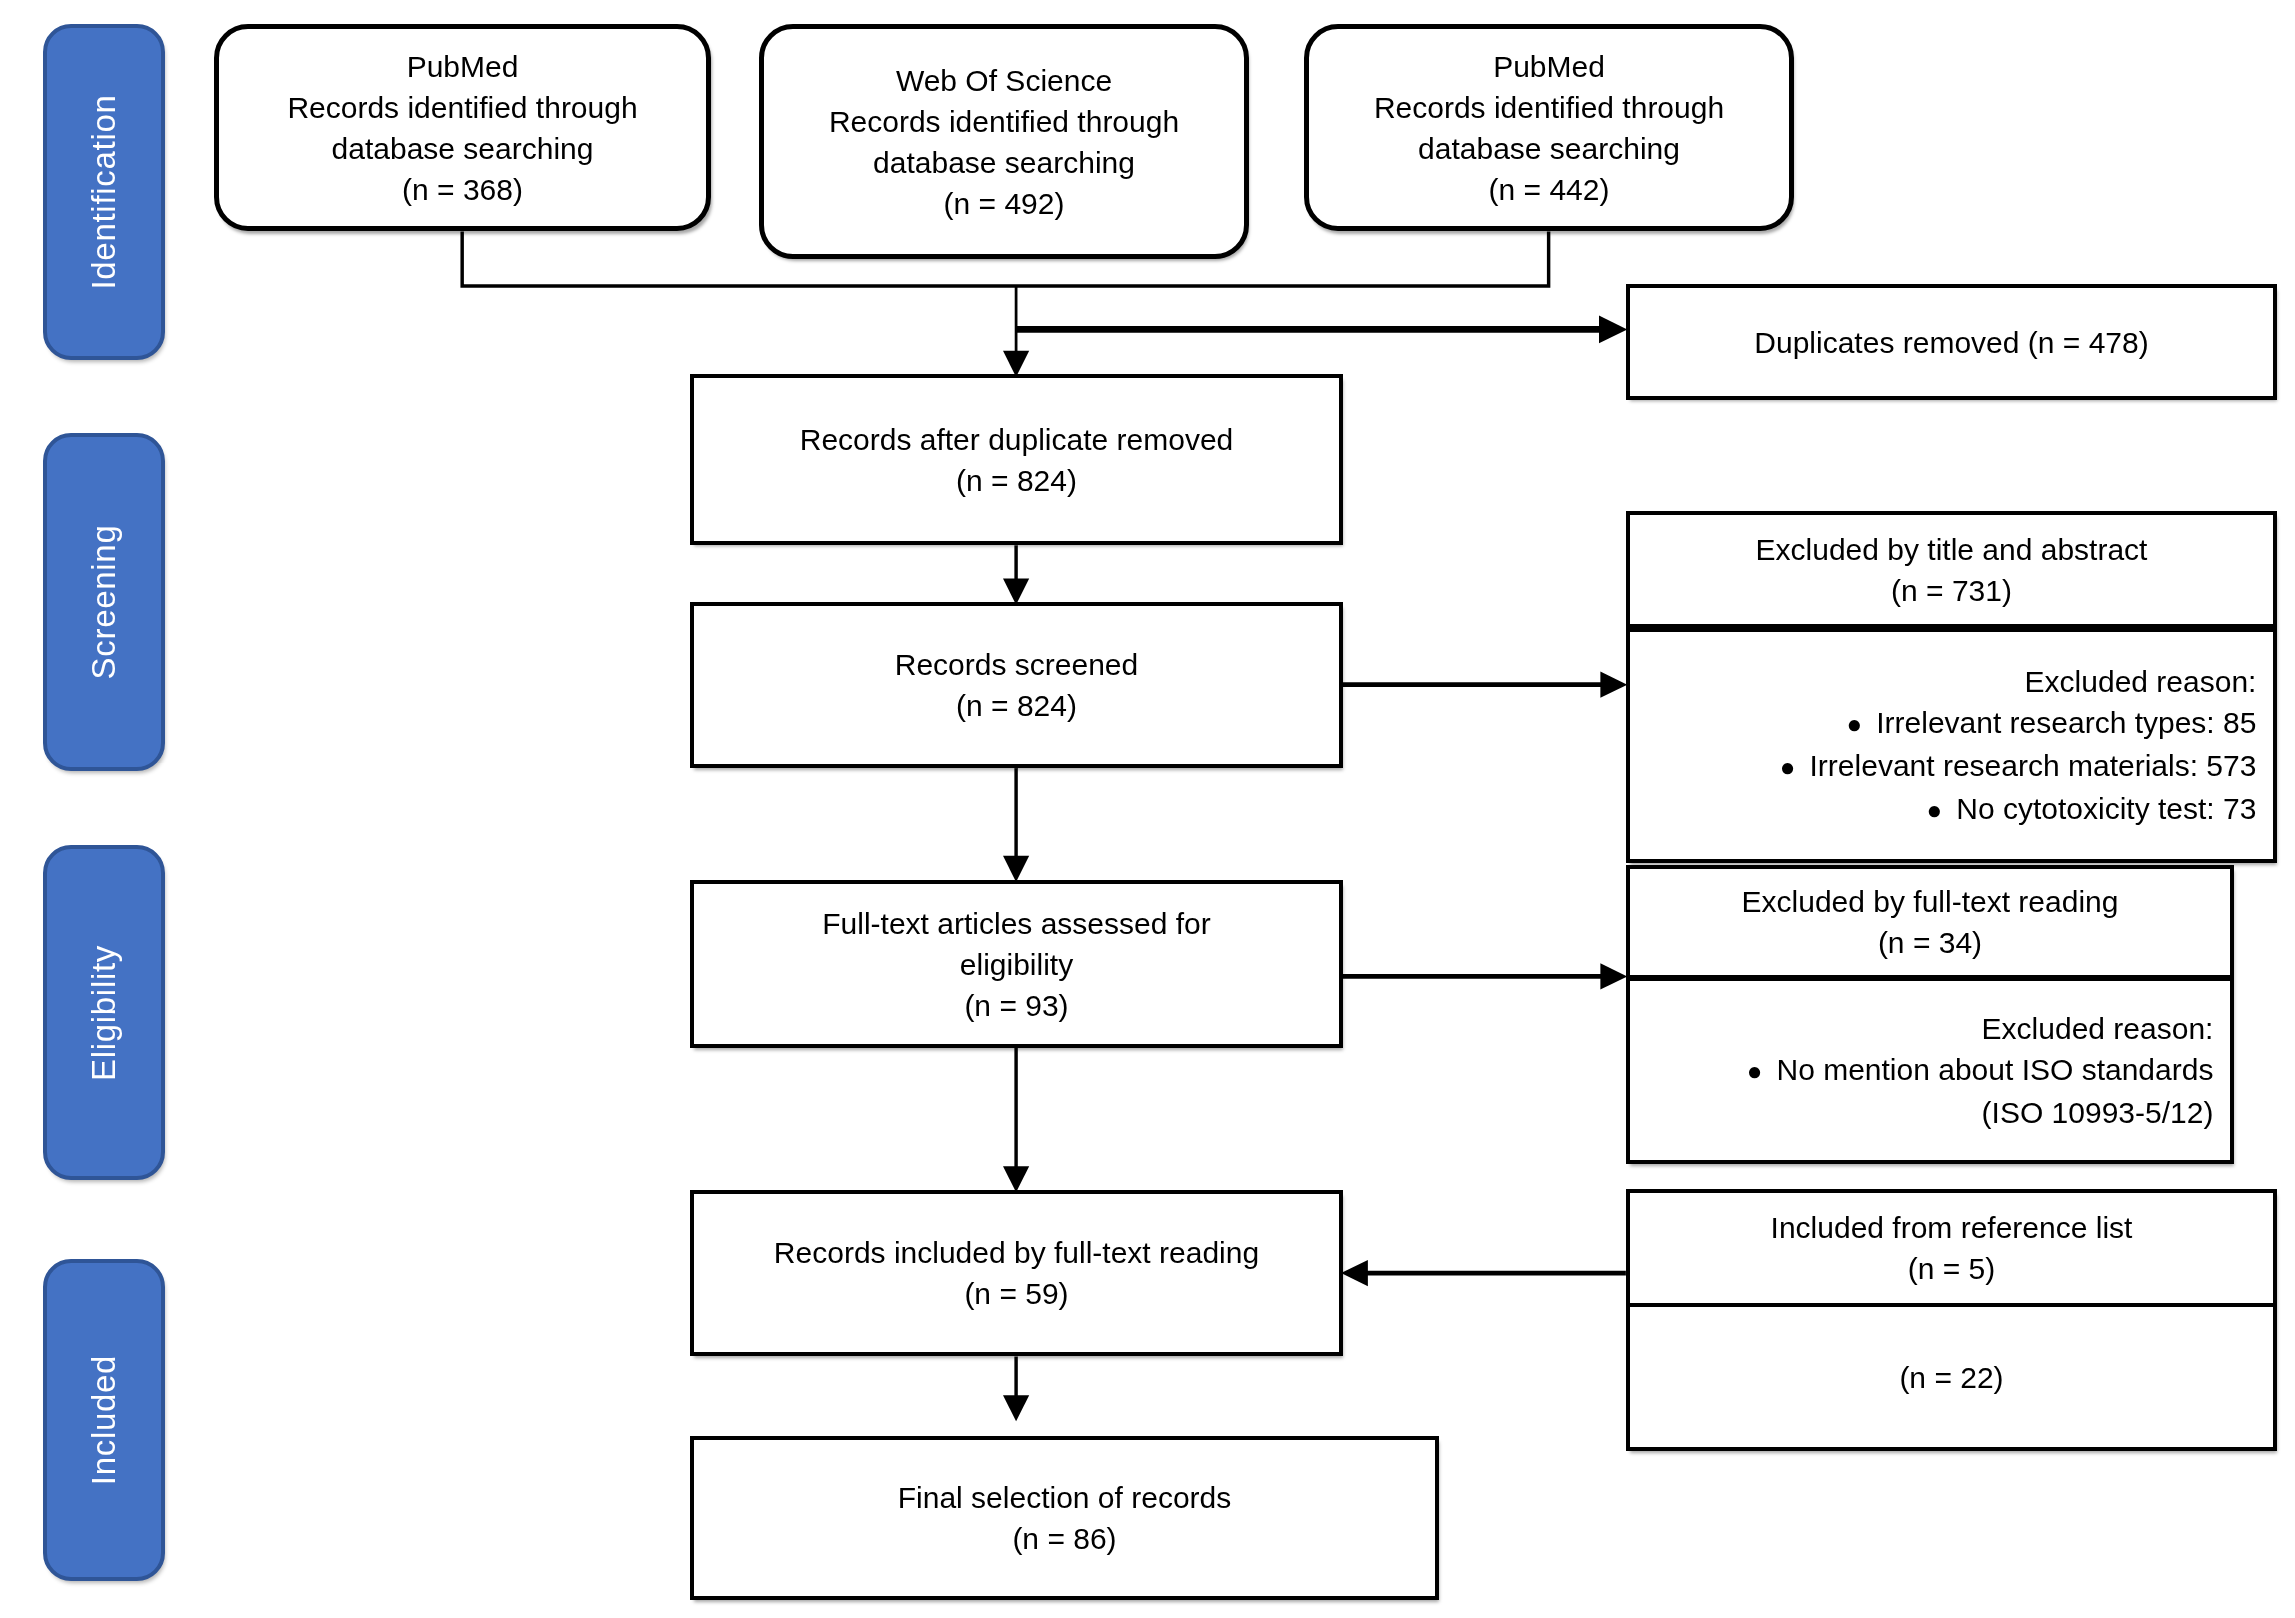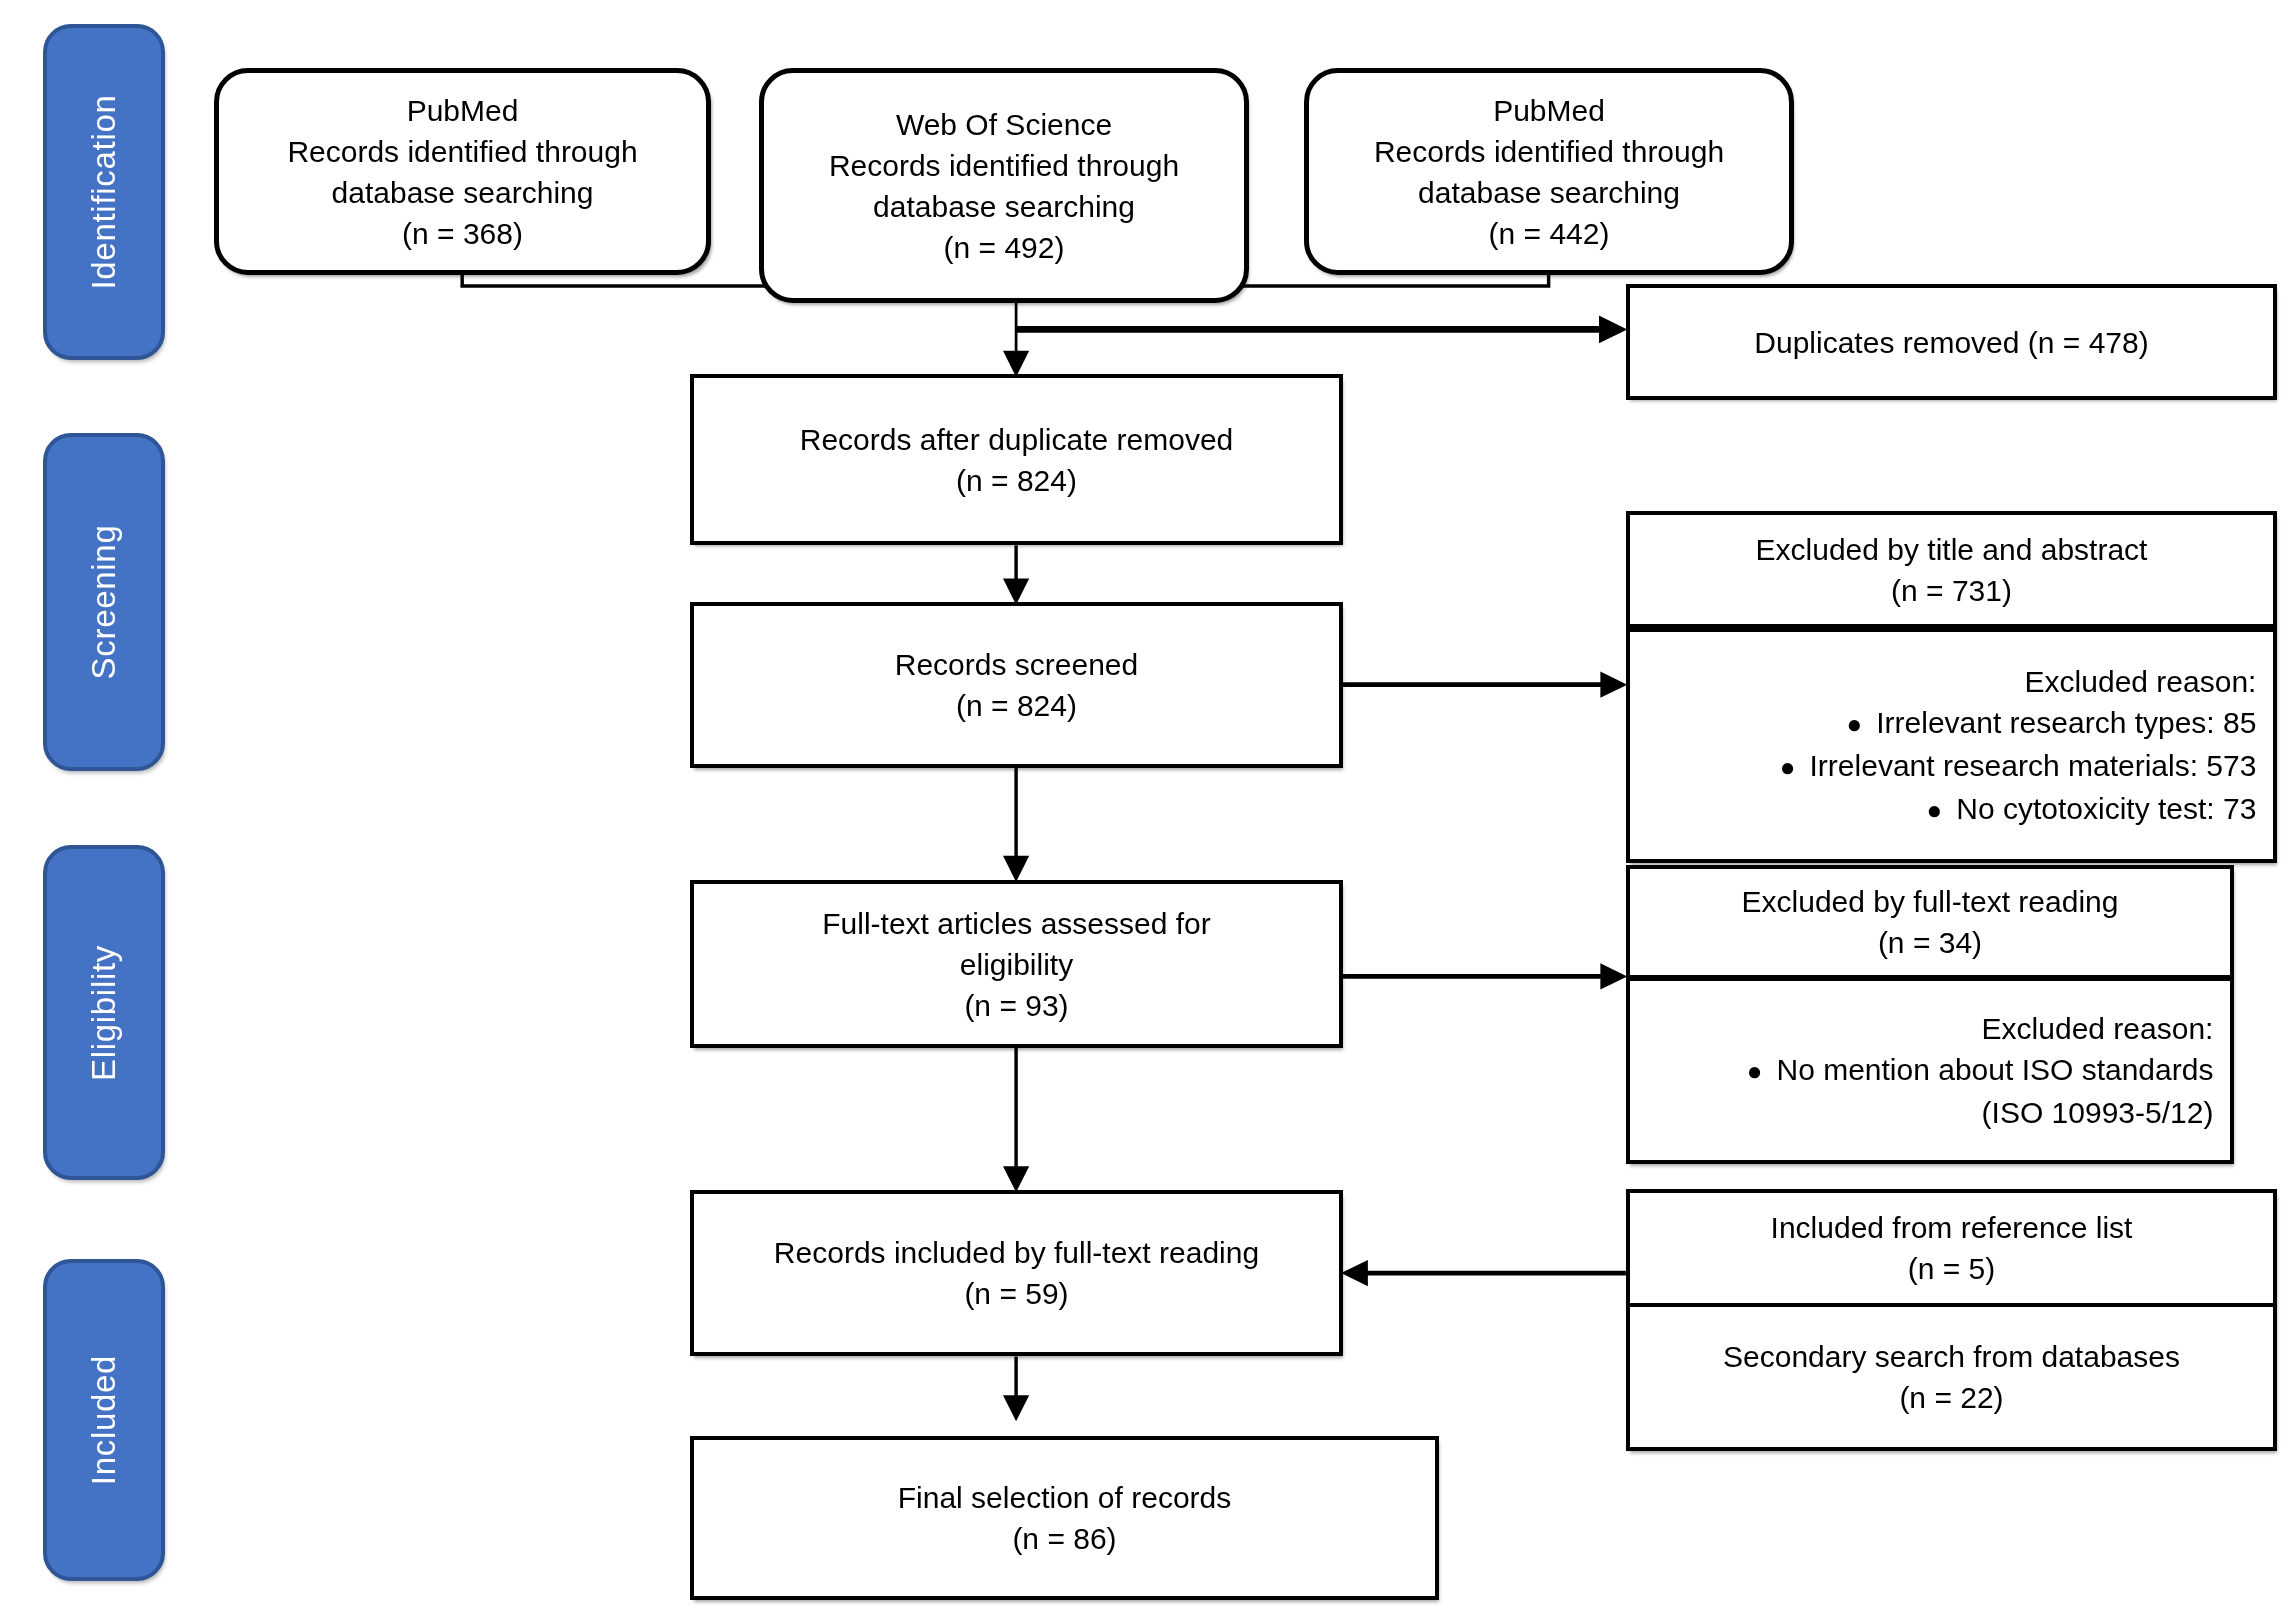--- a/index.html
+++ b/index.html
@@ -26,21 +26,20 @@
     align-items:center;
     justify-content:center;
     text-align:center;
     font-size:30px;
     line-height:41px;
     box-shadow:2.1px 4.1px 3.4px -2.1px rgba(0,0,0,0.35);
   }
   .round {
     border-radius:34px;
     border-width:5.5px;
-    margin-top:44px;
   }
 
   
   .split { padding:0; justify-content:flex-start; align-items:stretch; }
   .sec {
     display:flex;
     flex-direction:column;
     justify-content:center;
     align-items:center;
     text-align:center;
@@ -214,19 +213,18 @@
       <div>(ISO 10993-5/12)</div>
     </div>
   </div>
 
   <div class="box split" style="left:1626px;top:1189px;width:651px;height:262px">
     <div class="sec" style="flex:0 0 110px">
       <div>Included from reference list</div>
       <div>(n = 5)</div>
     </div>
     <div class="sec divider-thin" style="flex:1">
-      <div>Secondary search from databases</div>
       <div>(n = 22)</div>
     </div>
   </div>
 
 </div>
 
 
 </body></html>

